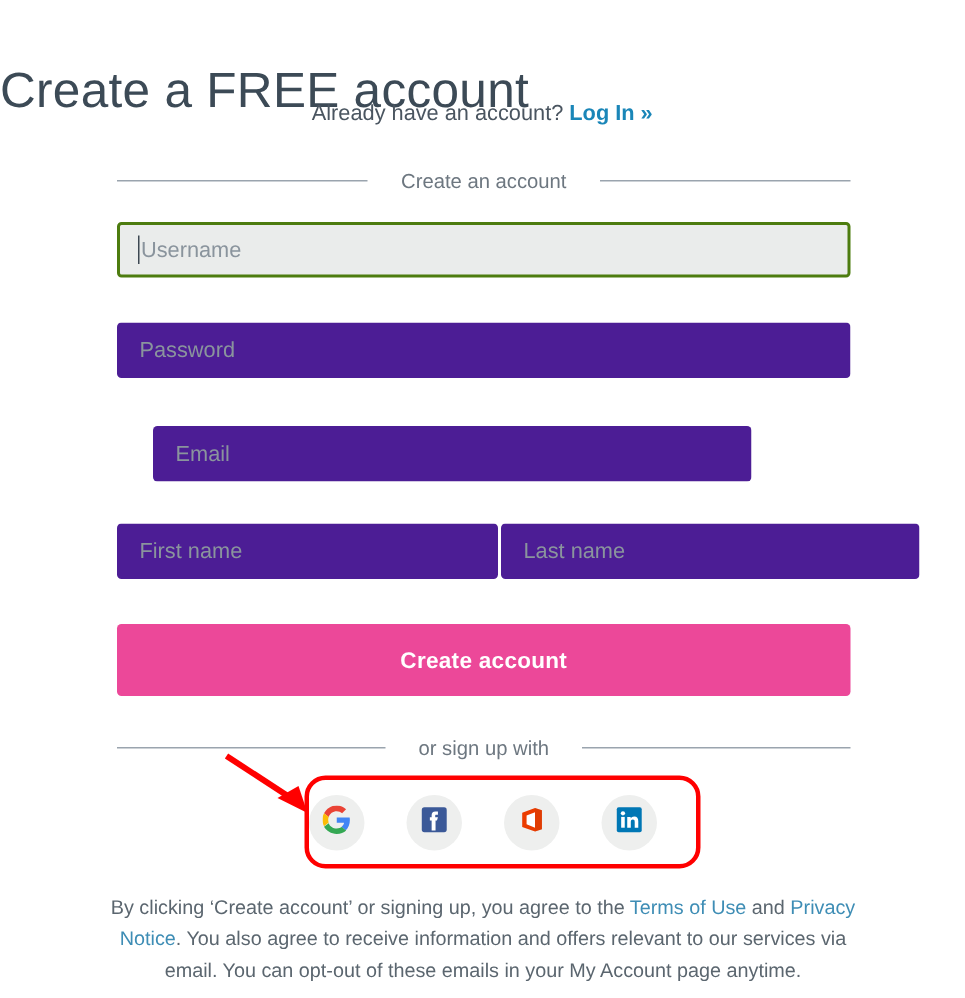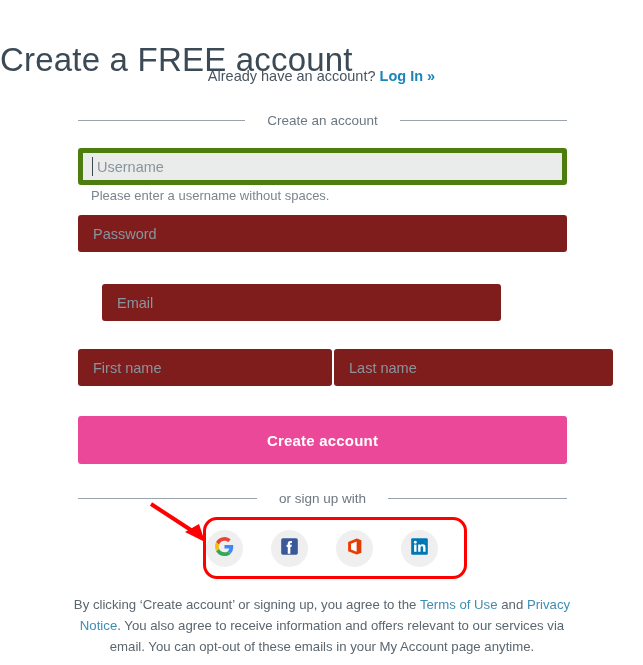--- a/index.html
+++ b/index.html
@@ -73,38 +73,38 @@
     color: #6d7780;
     white-space: nowrap;
   }
   #divider-create { top: 113px; }
   #divider-signup { top: 491px; }
 
   
   .field {
     position: absolute;
     box-sizing: border-box;
-    background: #7f1d1d;
+    background: #4c1d95;
     border: 1px solid transparent;
     border-radius: 3px;
     font-family: "Liberation Sans", sans-serif;
     font-size: 14.5px;
     color: #8a949d;
     padding: 0 14px;
     height: 37px;
     line-height: 35px;
     outline: none;
   }
   .field::placeholder { color: #8a949d; opacity: 1; }
 
   #field-username {
     left: 78px;
     top: 148px;
     width: 489px;
-    border: 5px solid #4d7c0f;
+    border: 2px solid #4d7c0f;
     background: #eaeceb;
   }
   .caret {
     position: absolute;
     left: 92px;
     top: 157px;
     width: 1px;
     height: 19px;
     background: #3d4852;
   }
@@ -223,21 +223,20 @@
   </div>
 
   <div class="divider" id="divider-create">
     <span class="line"></span>
     <span class="divider-label">Create an account</span>
     <span class="line"></span>
   </div>
 
   <input class="field" id="field-username" type="text" placeholder="Username" style="">
   <span class="caret"></span>
-  <div class="helper-text">Please enter a username without spaces.</div>
 
   <input class="field" id="field-password" type="password" placeholder="Password" style="">
 
   <input class="field" id="field-email" type="text" placeholder="Email" style="">
 
   <input class="field" id="field-first" type="text" placeholder="First name" style="">
 
   <input class="field" id="field-last" type="text" placeholder="Last name" style="">
 
   <button id="create-account-button">Create account</button>

